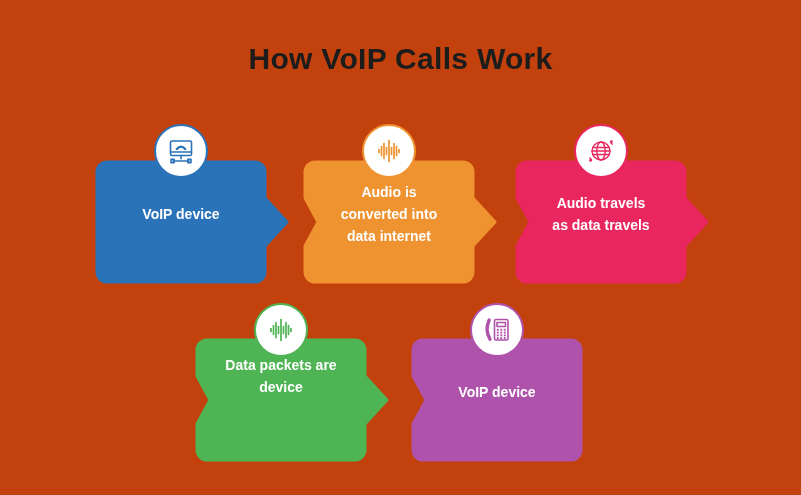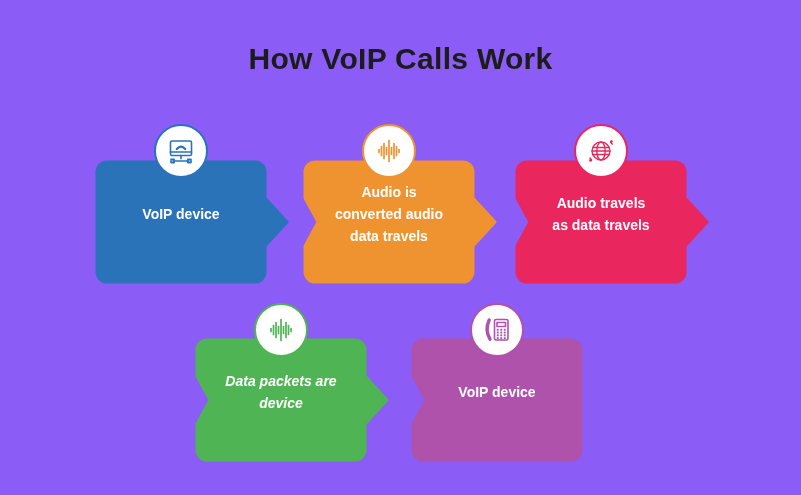--- a/index.html
+++ b/index.html
@@ -1,19 +1,19 @@
 <!DOCTYPE html>
 <html><head>
 <meta charset="utf-8">
 <style>
   html,body{margin:0;padding:0;background:#ffffff;}
   .canvas{
     position:relative;
     width:801px;height:495px;
-    background:#8b5cf6;
+    background:#c2410c;
     overflow:hidden;
     font-family:"Liberation Sans","DejaVu Sans",sans-serif;
   }
   .title{
     position:absolute;left:0;top:42px;width:801px;
     margin:0;text-align:center;
     font-size:30px;font-weight:700;color:#1c1c1c;
     letter-spacing:.3px;
   }
   .box-svg{position:absolute;display:block;}
@@ -49,22 +49,22 @@
       <rect x="5" y="23.4" width="3.2" height="3.2"></rect>
       <rect x="21.8" y="23.4" width="3.2" height="3.2"></rect>
     </g>
   </svg>
 
   <svg class="box-svg" style="left:303px;top:160px;" width="194" height="124" viewBox="-2 -2 194 124">
     <path d="M10,0 H158 A10,10 0 0 1 168,10 V36 L190,60 L168,84 V110 A10,10 0 0 1 158,120 H10 A10,10 0 0 1 0,110 V84 L13,60 L0,36 V10 A10,10 0 0 1 10,0 Z" stroke-width="3" stroke-linejoin="round" fill="#EF9230" stroke="#EF9230"></path>
   </svg>
   <div class="box-text" style="left:305px;top:162px;">
     <div>Audio is</div>
-    <div>converted audio</div>
-    <div>data travels</div>
+    <div>converted into</div>
+    <div>data internet</div>
   </div>
   <svg class="badge" style="left:361px;top:123px;" width="56" height="56" viewBox="0 0 56 56">
     <circle cx="28" cy="28" r="26" fill="#ffffff" stroke-width="2" stroke="#EF9230"></circle>
     <g transform="translate(13,13)" fill="none" stroke-width="1.7" stroke-linecap="round" stroke="#EF9230">
       <line x1="5" y1="13.5" x2="5" y2="16.5"></line>
       <line x1="7.5" y1="10.5" x2="7.5" y2="19.5"></line>
       <line x1="10" y1="7.5" x2="10" y2="22.5"></line>
       <line x1="12.5" y1="11.5" x2="12.5" y2="18.5"></line>
       <line x1="15" y1="4.5" x2="15" y2="25.5"></line>
       <line x1="17.5" y1="11.5" x2="17.5" y2="18.5"></line>
@@ -94,21 +94,21 @@
     </g>
     <g transform="translate(13,13)" stroke="none" fill="#E9265E">
       <circle cx="25.4" cy="5.6" r="1.4"></circle>
       <circle cx="4.6" cy="24.4" r="1.4"></circle>
     </g>
   </svg>
 
   <svg class="box-svg" style="left:195px;top:338px;" width="194" height="124" viewBox="-2 -2 194 124">
     <path d="M10,0 H158 A10,10 0 0 1 168,10 V36 L190,60 L168,84 V110 A10,10 0 0 1 158,120 H10 A10,10 0 0 1 0,110 V84 L13,60 L0,36 V10 A10,10 0 0 1 10,0 Z" stroke-width="3" stroke-linejoin="round" fill="#4FB454" stroke="#4FB454"></path>
   </svg>
-  <div class="box-text" style="left:197px;top:340px;font-style:italic;">
+  <div class="box-text" style="left:197px;top:324px;">
     <div>Data packets are</div>
     <div>device</div>
   </div>
   <svg class="badge" style="left:253px;top:302px;" width="56" height="56" viewBox="0 0 56 56">
     <circle cx="28" cy="28" r="26" fill="#ffffff" stroke-width="2" stroke="#4FB454"></circle>
     <g transform="translate(13,13)" fill="none" stroke-width="1.7" stroke-linecap="round" stroke="#4FB454">
       <line x1="5" y1="13.5" x2="5" y2="16.5"></line>
       <line x1="7.5" y1="10.5" x2="7.5" y2="19.5"></line>
       <line x1="10" y1="7.5" x2="10" y2="22.5"></line>
       <line x1="12.5" y1="11.5" x2="12.5" y2="18.5"></line>

